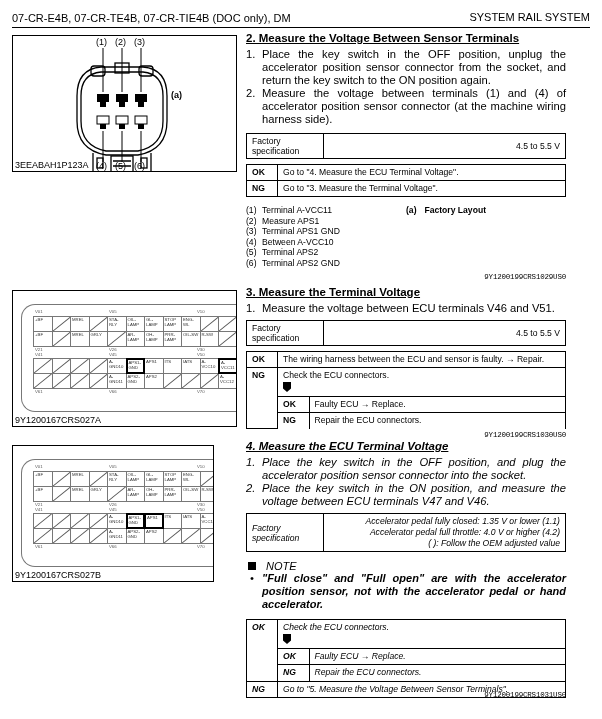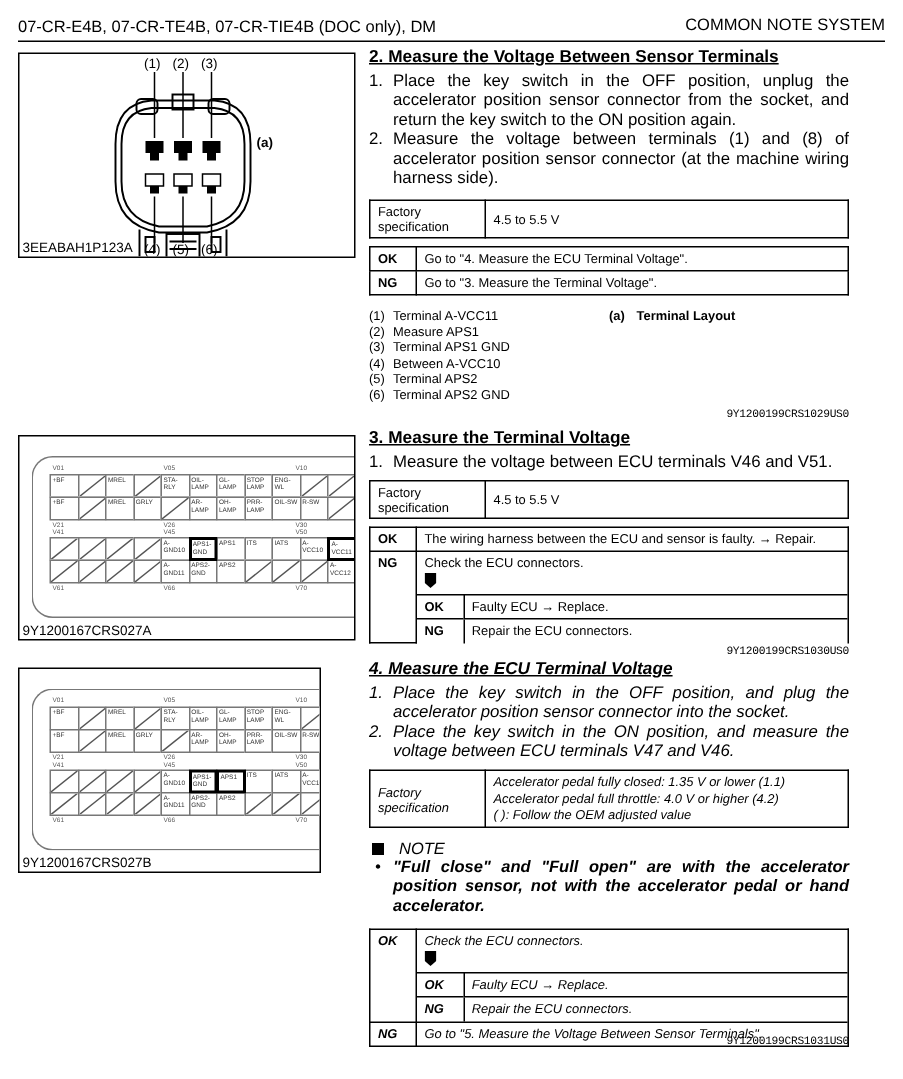--- a/index.html
+++ b/index.html
@@ -17,21 +17,21 @@
   .sec { position: absolute; left: 246px; width: 320px; }
   .sec-title { font-size: 11.5px; font-weight: bold; text-decoration: underline; margin-bottom: 4px; }
   .steps { font-size: 11.2px; line-height: 13px; }
   .step { display: flex; text-align: justify; }
   .step .num { width: 16px; flex: none; }
   .step .txt { flex: 1; }
 
   table.spec { border-collapse: collapse; width: 320px; font-size: 8.6px; margin-top: 7px; }
   table.spec td { border: 1px solid #000; padding: 2px 5px; vertical-align: middle; }
   table.spec td.lbl { width: 77px; line-height: 10px; }
-  table.spec td.val { line-height: 11px; }
+  table.spec td.val { line-height: 11px; text-align: right; }
 
   table.res { border-collapse: collapse; width: 320px; font-size: 8.6px; margin-top: 5px; }
   table.res td { border: 1px solid #000; padding: 2px 5px; height: 16px; vertical-align: top; }
   table.res td.k { width: 31px; font-weight: bold; }
   table.res td.inner { padding: 0; border-bottom: none; }
   table.inner-t { border-collapse: collapse; width: 100%; }
   table.inner-t td { border: none; border-top: 1px solid #000; padding: 2px 5px; height: 16px; }
   table.inner-t td.k { width: 31px; border-right: 1px solid #000; font-weight: bold; }
   .arrow-down { display: inline-block; width: 8px; height: 10px; background: #000; clip-path: polygon(0 0,100% 0,100% 65%,50% 100%,0 65%); margin-top: 2px; }
 
@@ -52,21 +52,21 @@
   .ecu-outline { position: absolute; left: 0; top: 3px; width: 240px; height: 108px; border: 1px solid #777; border-right: none; border-radius: 14px 0 0 14px; }
   .ecu-cell { position: absolute; border: 1px solid #777; font-size: 4.3px; color: #333; line-height: 4.6px; padding: 1px; background: #fff; overflow: hidden; }
   .ecu-cell.hl { border: 2px solid #000; }
   .ecu-lab { position: absolute; font-size: 4.3px; color: #555; }
 </style>
 </head>
 <body>
 
 <div class="header">
   <span class="header-left">07-CR-E4B, 07-CR-TE4B, 07-CR-TIE4B (DOC only), DM</span>
-  <span class="header-right">COMMON NOTE SYSTEM</span>
+  <span class="header-right">SYSTEM RAIL SYSTEM</span>
 </div>
 
 <div class="figbox" style="left:12px; top:35px; width:225px; height:137px;">
   <svg width="225" height="137" viewBox="0 0 225 137" style="position:absolute;left:0;top:0;">
     <g fill="none" stroke="#000" stroke-width="1.3">
       <path d="M68 60 Q68 38 88 36 L130 36 Q150 38 150 60 L150 85 Q150 110 125 115 L93 115 Q68 110 68 85 Z"></path>
       <path d="M64 60 Q64 33 88 31 L130 31 Q154 33 154 60 L154 85 Q154 114 125 119 L93 119 Q64 114 64 85 Z"></path>
       <rect x="78" y="30" width="14" height="10" rx="3"></rect>
       <rect x="126" y="30" width="14" height="10" rx="3"></rect>
       <rect x="102" y="27" width="14" height="10"></rect>
@@ -317,21 +317,21 @@
 
 <div class="sec" style="top:32px;">
   <div class="sec-title">2. Measure the Voltage Between Sensor Terminals</div>
   <div class="steps">
     <div class="step">
         <span class="num">1.</span>
         <span class="txt">Place the key switch in the OFF position, unplug the accelerator position sensor connector from the socket, and return the key switch to the ON position again.</span>
       </div>
     <div class="step">
         <span class="num">2.</span>
-        <span class="txt">Measure the voltage between terminals (1) and (8) of accelerator position sensor connector (at the machine wiring harness side).</span>
+        <span class="txt">Measure the voltage between terminals (1) and (4) of accelerator position sensor connector (at the machine wiring harness side).</span>
       </div>
   </div>
   <table class="spec">
     <tbody>
         <tr>
           <td class="lbl" style="height:25px;">Factory specification</td>
           <td class="val">4.5 to 5.5 V</td>
         </tr>
   </tbody>
     </table>
@@ -349,21 +349,21 @@
     </table>
   <div class="legend">
     <div class="col1">
       <div><span class="n">(1)</span><span>Terminal A-VCC11</span></div>
       <div><span class="n">(2)</span><span>Measure APS1</span></div>
       <div><span class="n">(3)</span><span>Terminal APS1 GND</span></div>
       <div><span class="n">(4)</span><span>Between A-VCC10</span></div>
       <div><span class="n">(5)</span><span>Terminal APS2</span></div>
       <div><span class="n">(6)</span><span>Terminal APS2 GND</span></div>
     </div>
-    <div class="col2"><span class="n">(a)</span> <span>Terminal Layout</span></div>
+    <div class="col2"><span class="n">(a)</span> <span>Factory Layout</span></div>
   </div>
 </div>
 <div class="docid" style="top:273px;">9Y1200199CRS1029US0</div>
 
 <div class="sec" style="top:286px;">
   <div class="sec-title">3. Measure the Terminal Voltage</div>
   <div class="steps">
     <div class="step">
         <span class="num">1.</span>
         <span class="txt">Measure the voltage between ECU terminals V46 and V51.</span>

